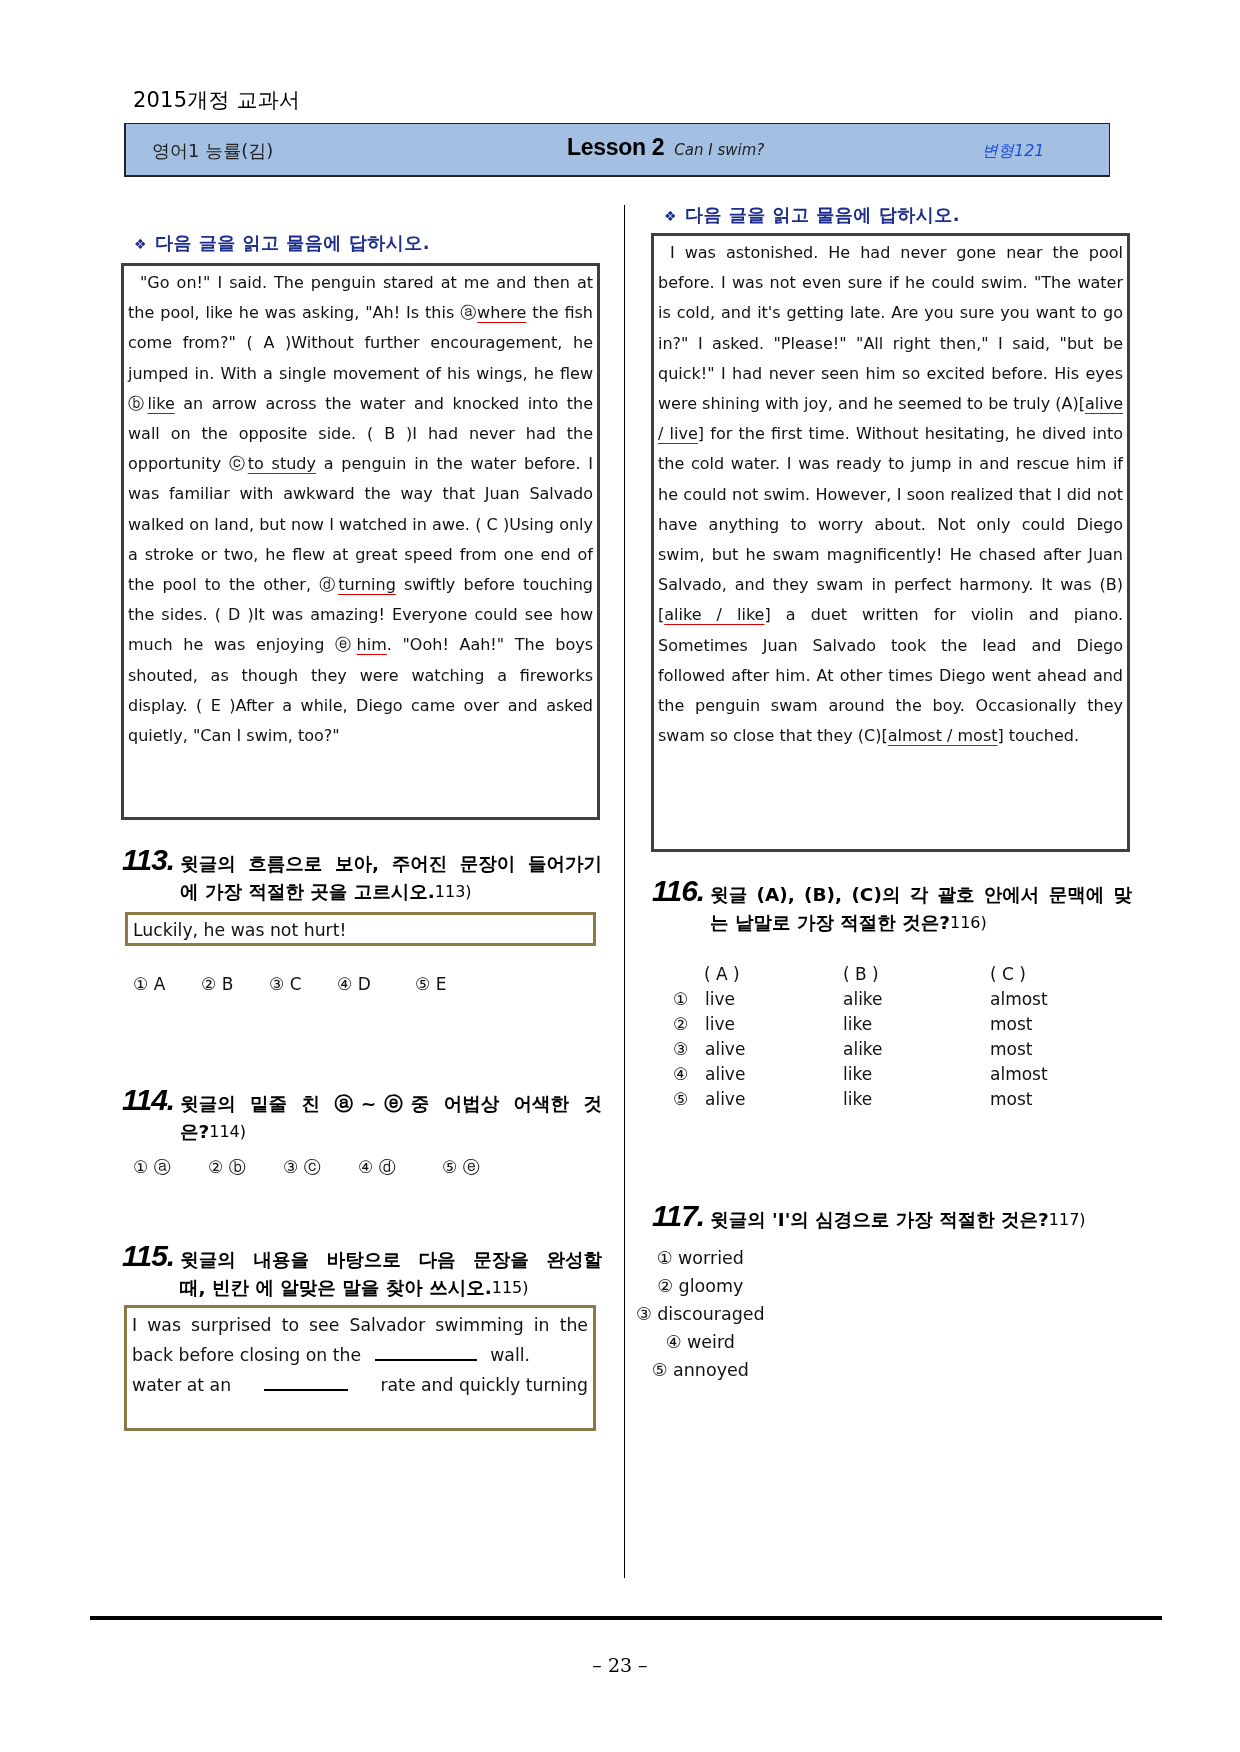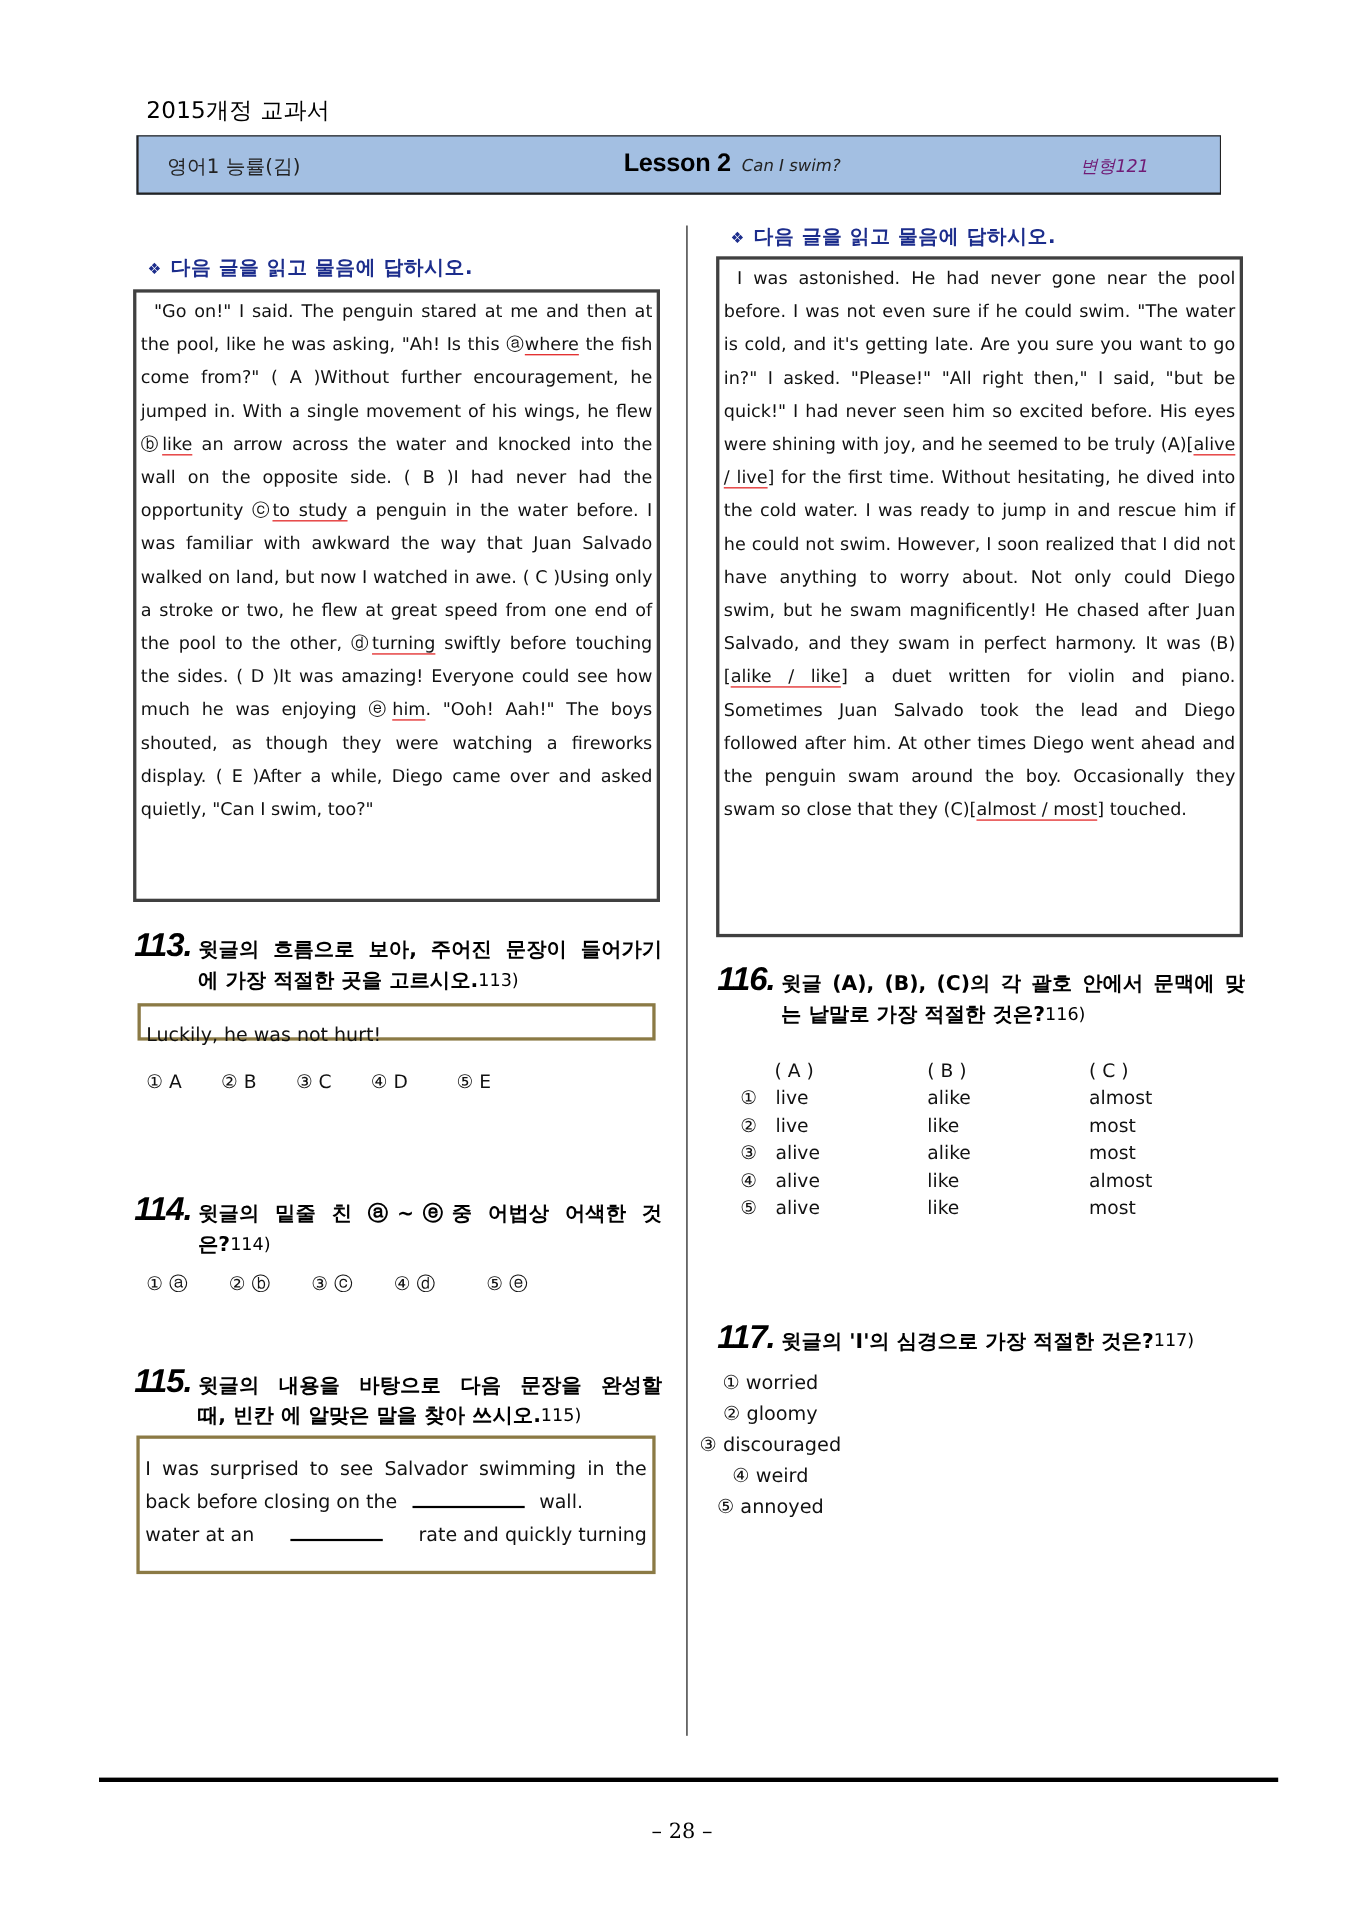--- a/index.html
+++ b/index.html
@@ -6,39 +6,39 @@
   body { width:1240px; height:1752px; position:relative; overflow:hidden;
          font-family:"DejaVu Sans", "Liberation Sans", sans-serif; color:#000; }
   .abs { position:absolute; }
   .doc-label { left:133px; top:86px; font-size:21px; letter-spacing:0.2px; }
   .title-bar { left:124px; top:123px; width:986px; height:54px; background:#a3bfe2;
                border:1px solid #222; border-left:2px solid #222; border-bottom:2px solid #222; box-sizing:border-box; }
   .title-bar .left { position:absolute; left:26px; top:15px; font-size:18px; color:#222; }
   .title-bar .center { position:absolute; left:441px; top:10px; white-space:nowrap; }
   .title-bar .lesson { font-size:23px; font-weight:bold; font-family:"Liberation Sans", sans-serif; letter-spacing:-0.3px; }
   .title-bar .subtitle { font-size:15px; font-style:italic; margin-left:10px; color:#222; }
-  .title-bar .right { position:absolute; left:856px; top:17px; font-size:16px; font-style:italic; color:#701a75; }
+  .title-bar .right { position:absolute; left:856px; top:17px; font-size:16px; font-style:italic; color:#1d4ed8; }
 
   .divider { left:624px; top:205px; width:1px; height:1373px; background:#000; }
 
   .instruction { font-size:18px; font-weight:bold; color:#1c2d8c; white-space:nowrap; letter-spacing:0.5px; }
   .instruction .diamond { font-size:14px; margin-right:8px; color:#1c2d8c; }
 
   .passage { border:3px solid #404040; box-sizing:border-box; background:#fff;
              font-size:16px; line-height:30.2px; text-align:justify; padding:2px 4px 0 4px; color:#111; }
   .passage .u { text-decoration:underline; text-decoration-color:#d00; text-underline-offset:4px; }
   .passage p { margin:0; text-indent:12px; }
 
   .q-head { font-size:18.5px; font-weight:bold; line-height:28px; }
   .q-num { font-family:"Liberation Sans", sans-serif; font-style:italic; font-weight:bold; font-size:30px; letter-spacing:-1px; margin-right:6px; }
   .q-head .sup { font-size:16px; font-weight:normal; vertical-align:baseline; position:relative; top:-1px; }
   .q-body { display:block; text-align:justify; }
   .q-cont { padding-left:58px; display:block; }
 
-  .given-box { border:3px solid #8b7a45; box-sizing:border-box; font-size:17.3px; padding:13px 5px; line-height:30px; color:#111; }
+  .given-box { border:3px solid #8b7a45; box-sizing:border-box; font-size:17.3px; padding:2px 5px; line-height:30px; color:#111; }
   .blank { display:inline-block; border-bottom:2px solid #000; height:16px; vertical-align:baseline; }
 
   .choices-inline { font-size:17px; white-space:nowrap; color:#111; }
   .choices-inline span { display:inline-block; }
 
   .table-116 { font-size:17px; color:#111; }
   .table-116 .row { height:25px; position:relative; }
   .table-116 .row span { position:absolute; top:0; }
 
   .choices-117 { font-size:17.5px; color:#111; line-height:28px; }
@@ -161,13 +161,13 @@
 </div>
 <div class="abs choices-117" style="left:636px; top:1244px;text-align:center;">
   <div>① worried</div>
   <div>② gloomy</div>
   <div>③ discouraged</div>
   <div>④ weird</div>
   <div>⑤ annoyed</div>
 </div>
 
 <div class="abs footer-line"></div>
-<div class="abs page-num">– 28 –</div>
+<div class="abs page-num">– 23 –</div>
 
 </body></html>

